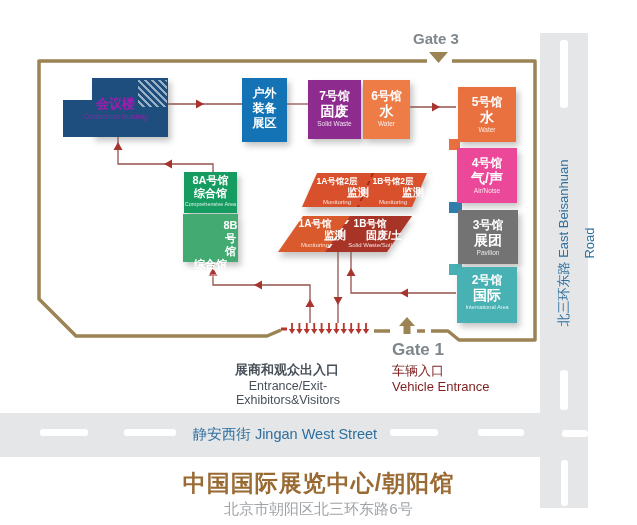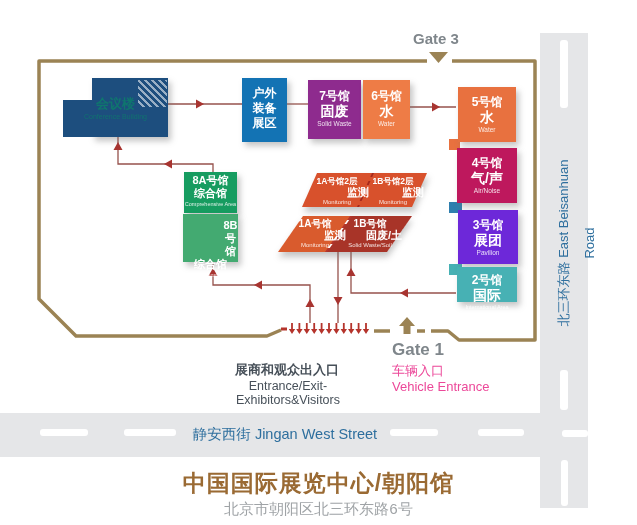--- a/index.html
+++ b/index.html
@@ -8,33 +8,33 @@
   .abs{position:absolute;}
   .road{position:absolute;background:#e5e6e8;}
   .dash{position:absolute;background:#ffffff;border-radius:3px;}
   .road-label{position:absolute;color:#2e6f9e;font-size:14.5px;text-align:center;}
   svg.overlay{position:absolute;left:0;top:0;}
   .hall{position:absolute;color:#fff;text-align:center;box-shadow:3px 4px 6px rgba(110,110,110,.40);}
   .hall .cn{font-weight:bold;font-size:12px;line-height:15px;}
   .hall .tp{font-weight:bold;font-size:14px;line-height:15px;}
   .hall .en{font-size:6.5px;line-height:9px;opacity:.85;}
   .tab{position:absolute;}
-  .conf-text{position:absolute;color:#0f766e;text-align:center;}
+  .conf-text{position:absolute;color:#a21caf;text-align:center;}
   .conf-text .cn{font-weight:bold;font-size:13px;line-height:16px;}
   .conf-text .en{font-size:7px;line-height:9px;opacity:.9;}
   .hatch{position:absolute;background:repeating-linear-gradient(45deg,rgba(255,255,255,0) 0 3px,rgba(255,255,255,.55) 3px 5px);}
   .slab{position:absolute;}
   .slab .surface{position:absolute;top:0;transform-origin:top left;box-shadow:4px 5px 6px rgba(110,110,110,.4);}
   .slab .divider{position:absolute;top:0;width:2px;height:100%;}
   .slab-text{position:absolute;color:#fff;text-align:center;}
   .slab-text .l1{font-weight:bold;font-size:8.5px;line-height:10px;}
   .slab-text .l2{font-weight:bold;font-size:11px;line-height:12px;text-align:right;}
   .slab-text .l3{font-size:6px;line-height:8px;opacity:.85;}
   .gate-label{position:absolute;color:#7f868b;font-weight:bold;}
-  .sub-label{position:absolute;color:#ec4899;font-size:13px;}
+  .sub-label{position:absolute;color:#7f1d1d;font-size:13px;}
   .ent-label{position:absolute;color:#475059;text-align:center;}
   .title{position:absolute;left:0;width:637px;text-align:center;color:#9a6a33;font-weight:bold;font-size:23px;letter-spacing:1px;}
   .address{position:absolute;left:0;width:637px;text-align:center;color:#9fa3a6;font-size:15px;font-family:Liberation Mono, monospace;}
 </style>
 </head>
 <body>
 
 <div class="canvas">
 
   <div class="road" style="left:540px;top:33px;width:48px;height:475px;"></div>
@@ -128,31 +128,31 @@
 
   <div class="tab" style="left: 449px; top: 139px; width: 11px; height: 11px; background-color: rgb(232, 113, 63);"></div>
   <div class="tab" style="left: 449px; top: 202px; width: 13px; height: 11px; background-color: rgb(47, 127, 174);"></div>
   <div class="tab" style="left: 449px; top: 264px; width: 13px; height: 11px; background-color: rgb(71, 177, 180);"></div>
 
   <div class="hall" style="left: 458px; top: 87px; width: 58px; height: 55px; padding-top: 8px; box-sizing: border-box; background-color: rgb(232, 113, 63);">
     <div class="cn">5号馆</div>
     <div class="tp">水</div>
     <div class="en">Water</div>
   </div>
-  <div class="hall" style="left: 457px; top: 148px; width: 60px; height: 55px; padding-top: 8px; box-sizing: border-box; background-color: #be185d;">
+  <div class="hall" style="left: 457px; top: 148px; width: 60px; height: 55px; padding-top: 8px; box-sizing: border-box; background-color: #ec4899;">
     <div class="cn">4号馆</div>
     <div class="tp">气/声</div>
     <div class="en">Air/Noise</div>
   </div>
-  <div class="hall" style="left: 458px; top: 210px; width: 60px; height: 54px; padding-top: 8px; box-sizing: border-box; background-color: #6d28d9;">
+  <div class="hall" style="left: 458px; top: 210px; width: 60px; height: 54px; padding-top: 8px; box-sizing: border-box; background-color: #737373;">
     <div class="cn">3号馆</div>
     <div class="tp">展团</div>
     <div class="en">Pavilion</div>
   </div>
-  <div class="hall" style="left: 457px; top: 267px; width: 60px; height: 35px; padding-top: 6px; box-sizing: border-box; background-color: rgb(71, 177, 180);">
+  <div class="hall" style="left: 457px; top: 267px; width: 60px; height: 56px; padding-top: 6px; box-sizing: border-box; background-color: rgb(71, 177, 180);">
     <div class="cn">2号馆</div>
     <div class="tp">国际</div>
     <div class="en" style="font-size:5.5px;">International Area</div>
   </div>
 
   <div class="hall" style="left: 184px; top: 172px; width: 53px; height: 41px; padding-top: 2px; box-sizing: border-box; background-color: rgb(22, 156, 96);">
     <div class="cn" style="font-size:11px;line-height:13px;">8A号馆</div>
     <div class="tp" style="font-size:11px;line-height:13px;">综合馆</div>
     <div class="en" style="font-size:5.5px;line-height:8px;">Comprehensive Area</div>
   </div>

